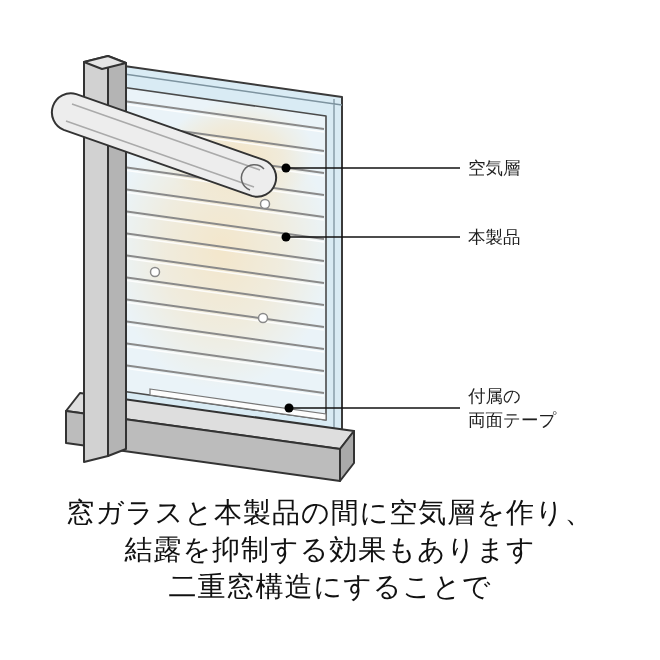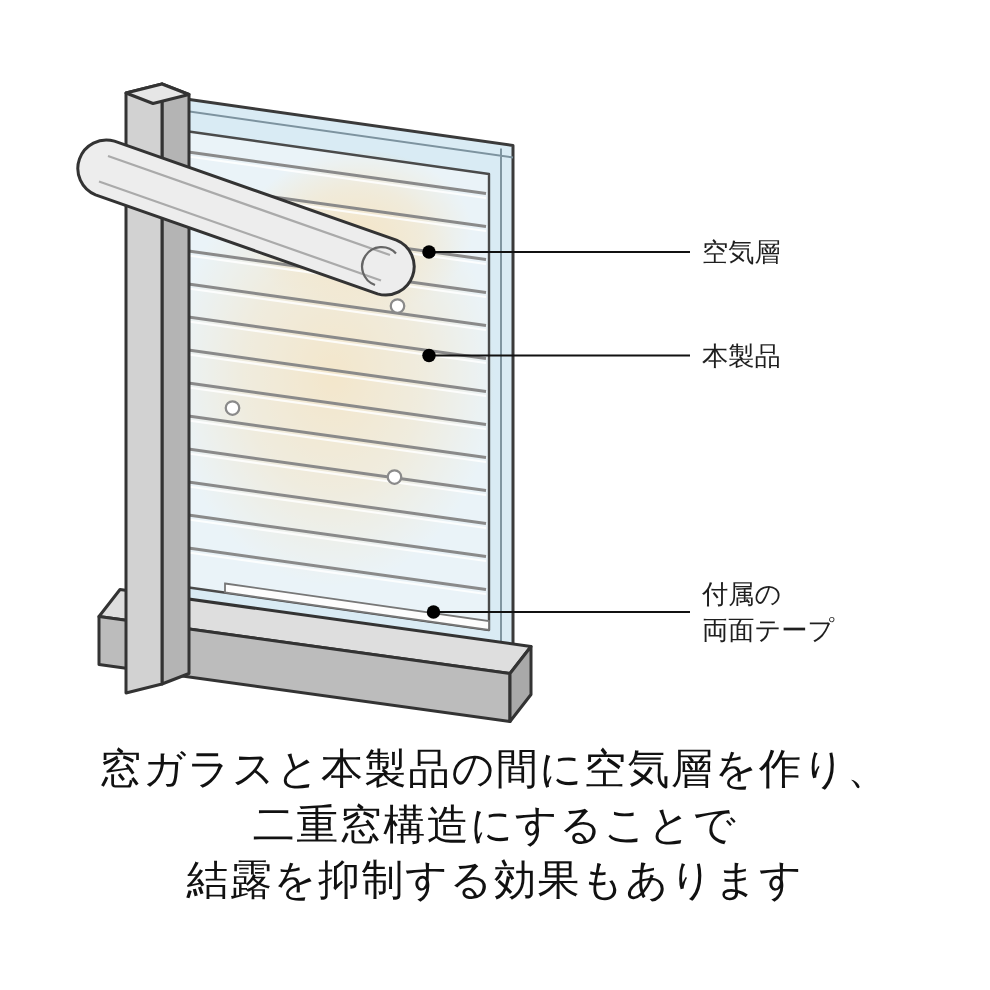--- a/index.html
+++ b/index.html
@@ -84,17 +84,17 @@
     <text class="lbl" x="468" y="243">本製品</text>
 
     <line x1="289" y1="408" x2="460" y2="408" stroke="#111" stroke-width="1.4"></line>
     <circle cx="289" cy="408" r="4.5" fill="#000"></circle>
     <text class="lbl" x="468" y="402">付属の</text>
     <text class="lbl" x="468" y="426">両面テープ</text>
   </svg>
 
   <div class="caption">
     <div>窓ガラスと本製品の間に空気層を作り、</div>
+    <div>結露を抑制する効果もあります</div>
     <div>二重窓構造にすることで</div>
-    <div>結露を抑制する効果もあります</div>
   </div>
 
 </div>
 
 </body></html>

